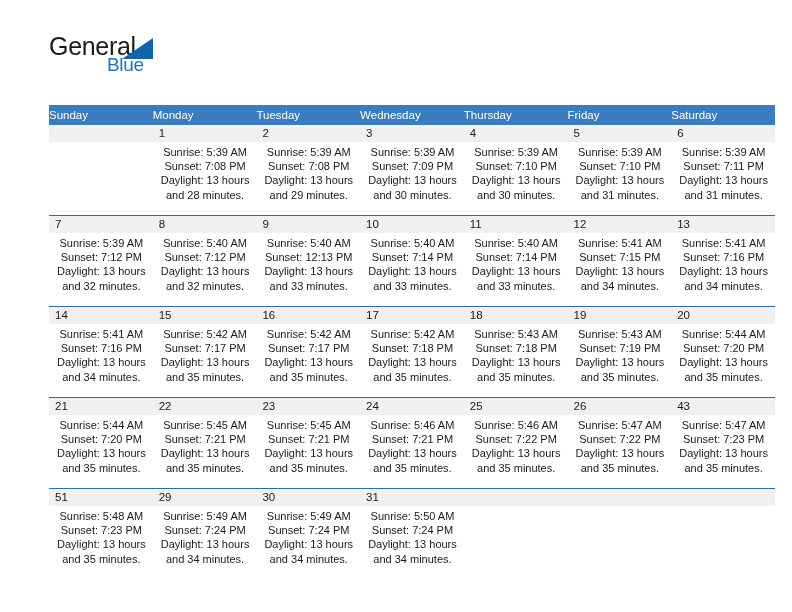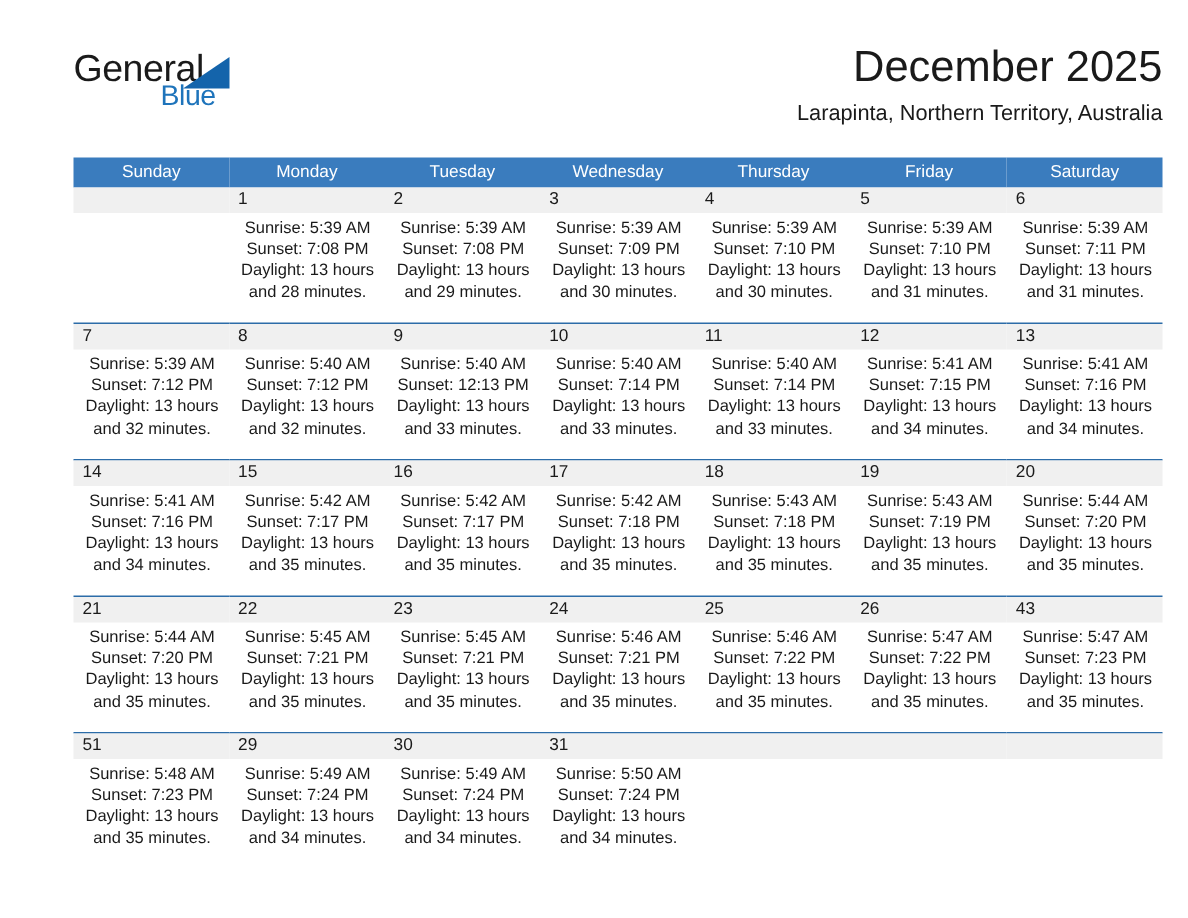--- a/index.html
+++ b/index.html
@@ -97,21 +97,21 @@
   .calendar th, .calendar td {
     padding: 0;
     margin: 0;
     vertical-align: top;
   }
   thead th {
     background: #3a7cbe;
     color: #ffffff;
     font-size: 11.5px;
     font-weight: normal;
-    text-align: center;
+    text-align: left;
     height: 20px;
     line-height: 20px;
     padding-left: 6px;
     box-sizing: border-box;
   }
   tbody tr.week-row > td {
     border-top: 1.6px solid #2c6ca8;
     height: 90px;
     box-sizing: border-box;
   }
@@ -152,24 +152,20 @@
 <div class="page">
 
   <div class="header">
 
     <div class="logo">
       <span class="logo-general">General</span>
       <span class="logo-triangle"></span>
       <span class="logo-blue">Blue</span>
     </div>
 
-    <div class="title-block">
-      <div class="cal-title">December 2025</div>
-      <div class="cal-subtitle">Larapinta, Northern Territory, Australia</div>
-    </div>
 
   </div>
 
   <table class="calendar">
     <thead>
       <tr>
         <th>Sunday</th>
         <th>Monday</th>
         <th>Tuesday</th>
         <th>Wednesday</th>

